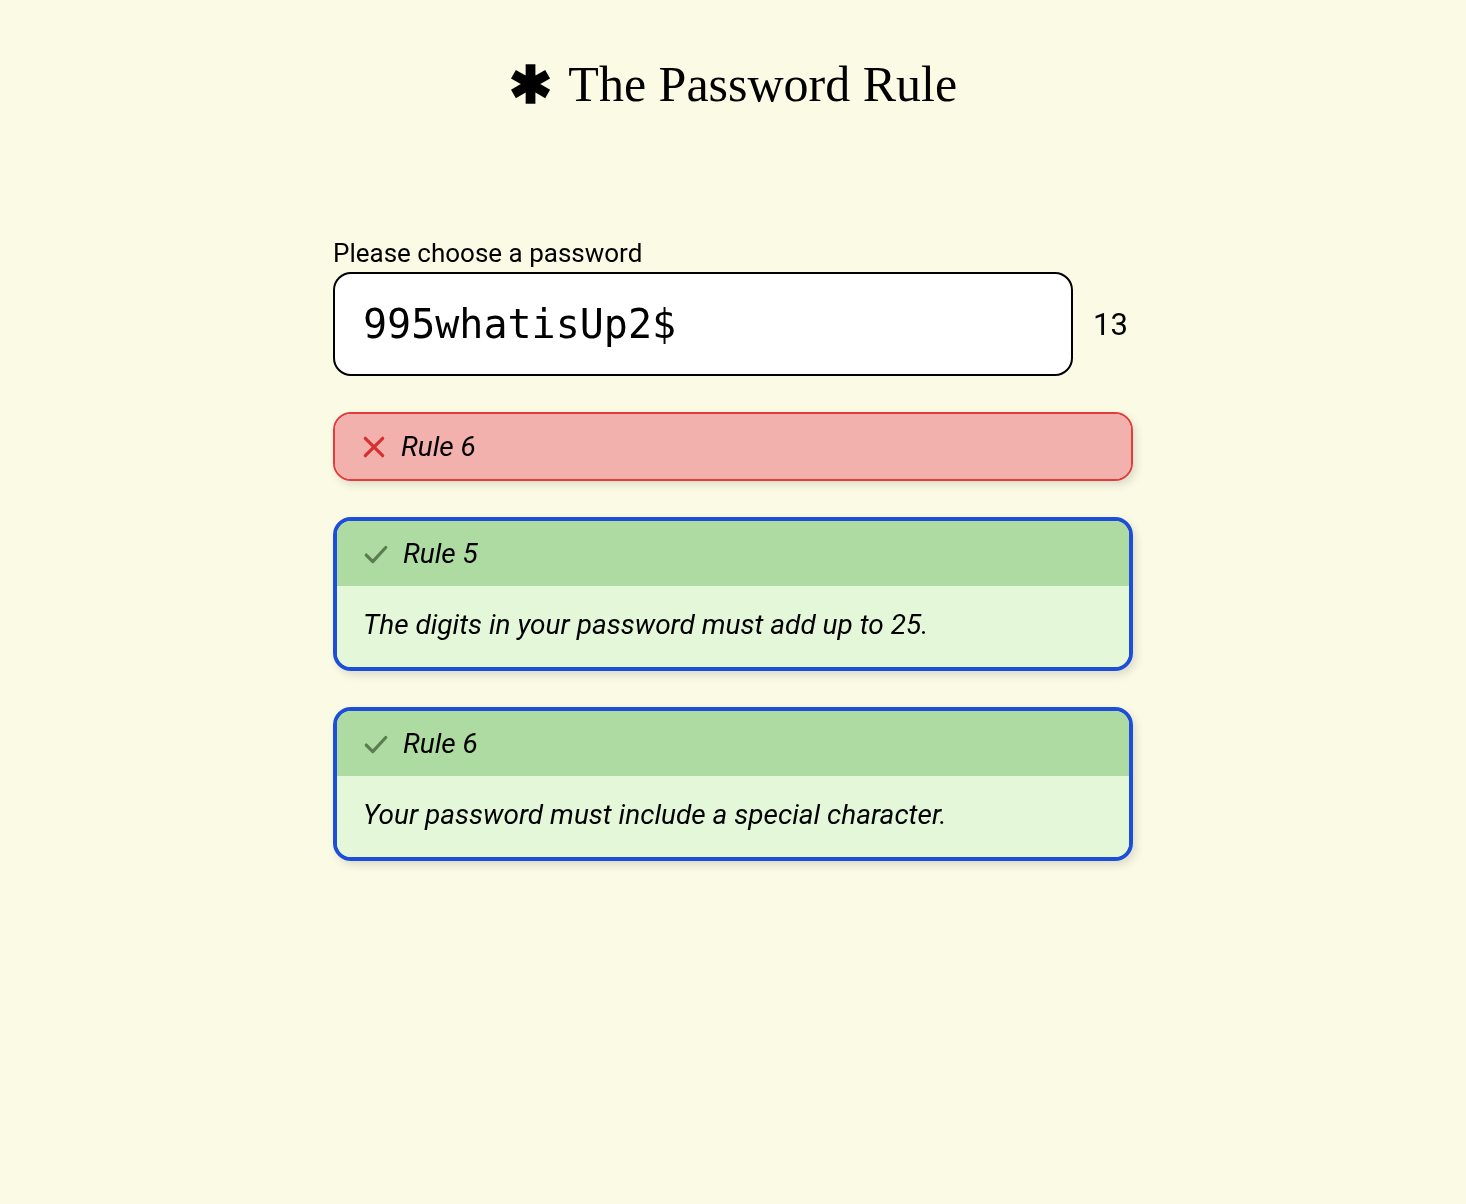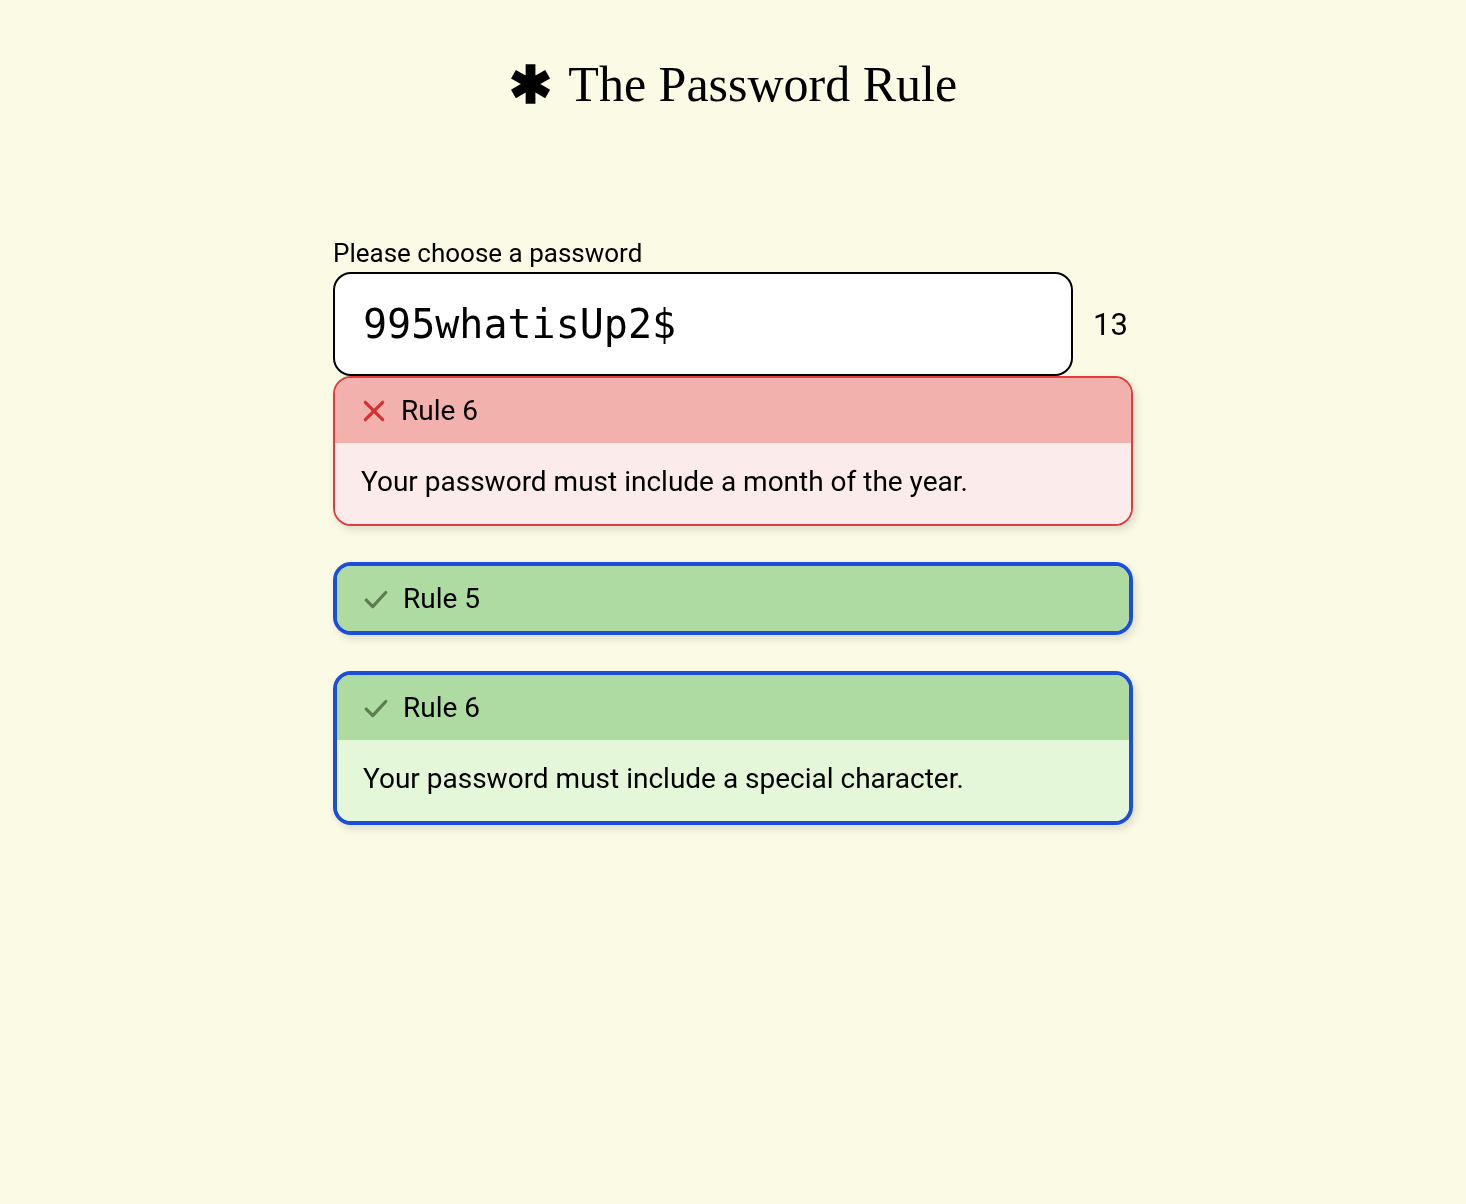--- a/index.html
+++ b/index.html
@@ -44,20 +44,21 @@
     }
     .prompt {
       font-size: 26px;
       color: #000;
       margin-bottom: 4px;
     }
     .input-row {
       display: flex;
       align-items: center;
       gap: 20px;
+      margin-bottom: 36px;
     }
     .password-box {
       flex: 1;
       background: #fff;
       border: 2px solid #000;
       border-radius: 18px;
       padding: 26px 28px;
       font-family: ui-monospace, SFMono-Regular, "SF Mono", Menlo, Consolas, monospace;
       font-size: 40px;
       color: #000;
@@ -75,20 +76,21 @@
     }
     .rules {
       display: flex;
       flex-direction: column;
       gap: 36px;
     }
     .rule-card {
       border-radius: 18px;
       overflow: hidden;
       box-shadow: 3px 4px 8px rgba(0,0,0,0.12);
+      font-style: italic;
     }
     .rule-card.fail {
       border: 2px solid #e43c3c;
     }
     .rule-card.pass {
       border: 4px solid #1d4ed8;
     }
     .rule-header {
       display: flex;
       align-items: center;
@@ -150,30 +152,30 @@
 
     <div class="rules">
 
       <div class="rule-card fail">
         <div class="rule-header">
           <svg class="icon-svg x" viewBox="0 0 24 24" fill="none">
             <path d="M4 4 L20 20 M20 4 L4 20"></path>
           </svg>
           <span>Rule 6</span>
         </div>
-        <div class="rule-body">Your password must include a month of the year.</div>
       </div>
 
       <div class="rule-card pass">
         <div class="rule-header">
           <svg class="icon-svg check" viewBox="0 0 24 24" fill="none">
             <path d="M3 13 L9 19 L21 6"></path>
           </svg>
           <span>Rule 5</span>
         </div>
+        <div class="rule-body">The digits in your password must add up to 25.</div>
       </div>
 
       <div class="rule-card pass">
         <div class="rule-header">
           <svg class="icon-svg check" viewBox="0 0 24 24" fill="none">
             <path d="M3 13 L9 19 L21 6"></path>
           </svg>
           <span>Rule 6</span>
         </div>
         <div class="rule-body">Your password must include a special character.</div>

